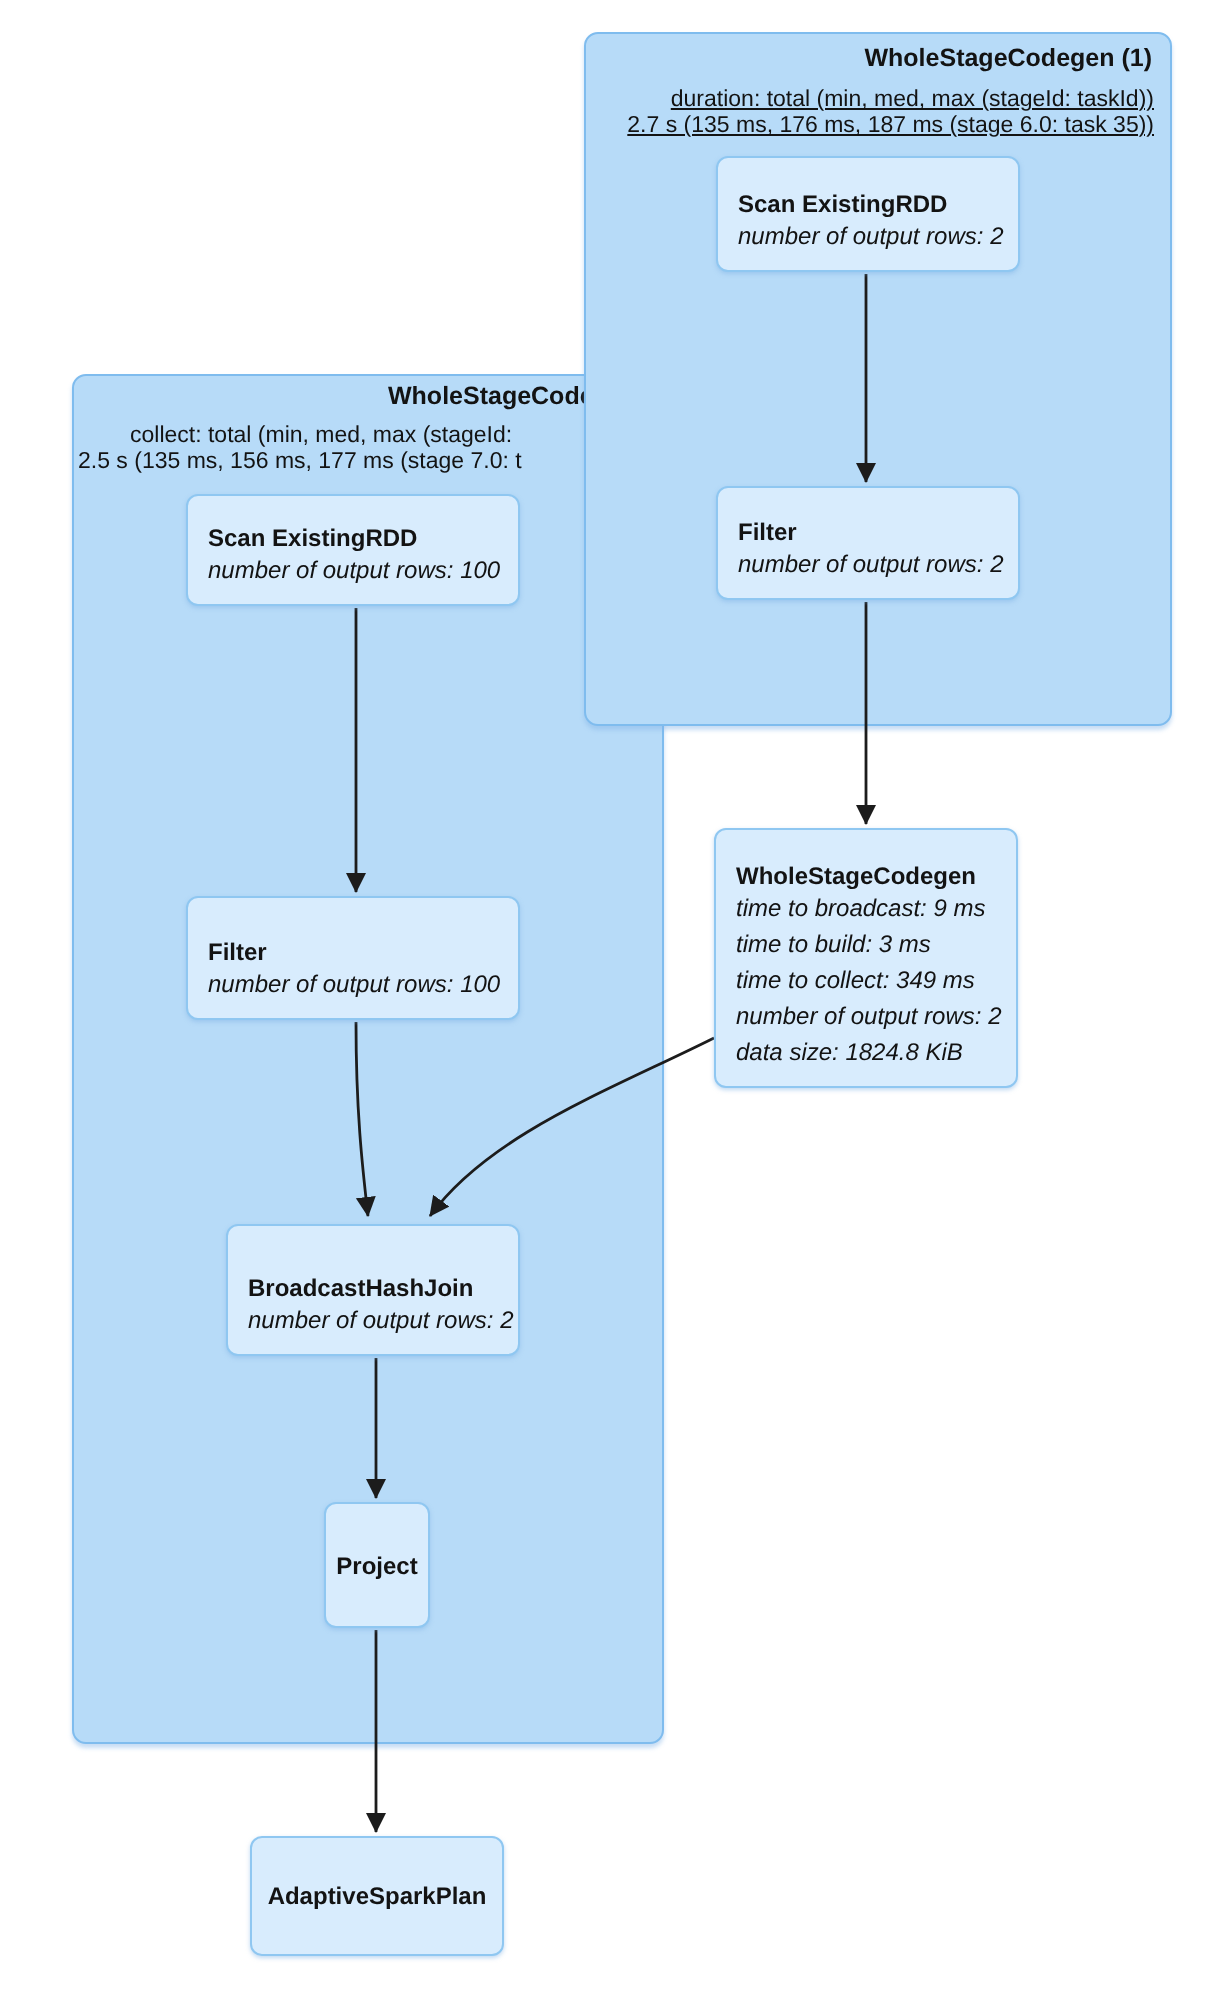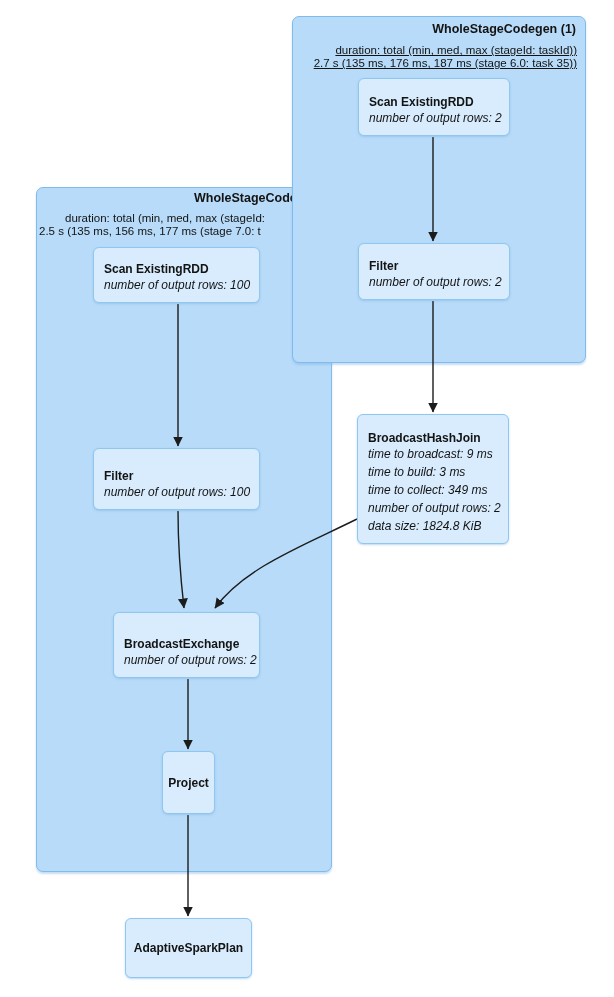--- a/index.html
+++ b/index.html
@@ -56,21 +56,21 @@
   .n-project {left:162px;top:751px;width:53px; height:63px;}
   .n-asp     {left:125px;top:918px;width:127px;height:60px;}
 </style>
 </head>
 <body>
 
 <div class="canvas">
 
   <div class="cluster cluster-left">
     <div class="cluster-header">WholeStageCode</div>
-    <div class="dur-abs" style="top:24px;left:28px;">duration: total (min, med, max (stageId:</div>
+    <div class="dur-abs" style="top:24px;left:28px;">collect: total (min, med, max (stageId:</div>
     <div class="dur-abs" style="top:37px;left:2px;">2.5 s (135 ms, 156 ms, 177 ms (stage 7.0: t</div>
   </div>
 
   <div class="cluster cluster-right">
     <div class="cluster-header">WholeStageCodegen (1)</div>
     <div class="cluster-duration">
       <div>duration: total (min, med, max (stageId: taskId))</div>
       <div>2.7 s (135 ms, 176 ms, 187 ms (stage 6.0: task 35))</div>
     </div>
   </div>
@@ -112,32 +112,32 @@
   </div>
 
   <div class="node n-filter2">
     <div class="node-title">Filter</div>
     <div class="metrics">
         <div>number of output rows: 100</div>
       </div>
   </div>
 
   <div class="node n-bex">
-    <div class="node-title">BroadcastHashJoin</div>
+    <div class="node-title">WholeStageCodegen</div>
     <div class="metrics">
       <div>time to broadcast: 9 ms</div>
       <div>time to build: 3 ms</div>
       <div>time to collect: 349 ms</div>
       <div>number of output rows: 2</div>
       <div>data size: 1824.8 KiB</div>
     </div>
   </div>
 
   <div class="node n-bhj">
-    <div class="node-title">BroadcastExchange</div>
+    <div class="node-title">BroadcastHashJoin</div>
     <div class="metrics">
         <div>number of output rows: 2</div>
       </div>
   </div>
 
   <div class="node n-project center">
     <div class="node-title">Project</div>
   </div>
 
   <div class="node n-asp center">

